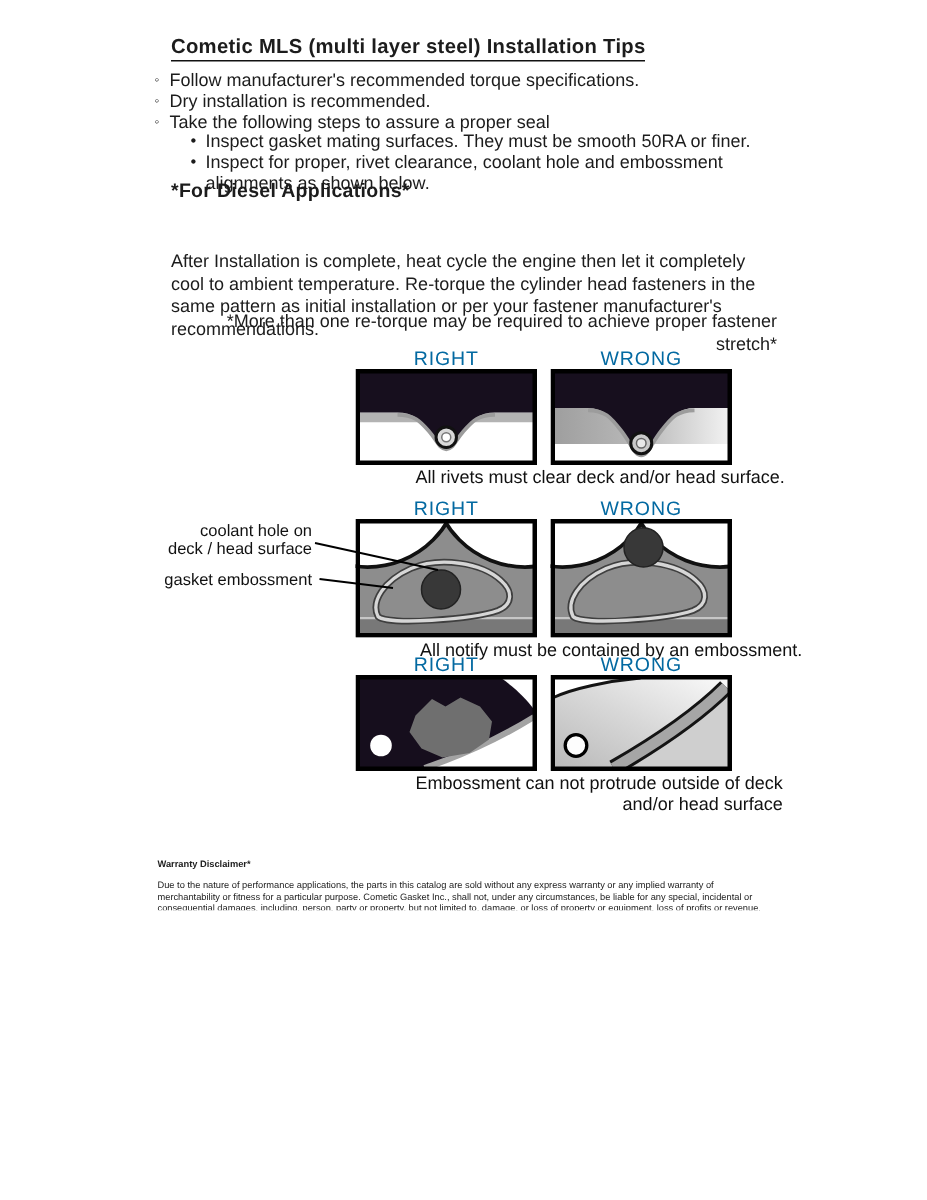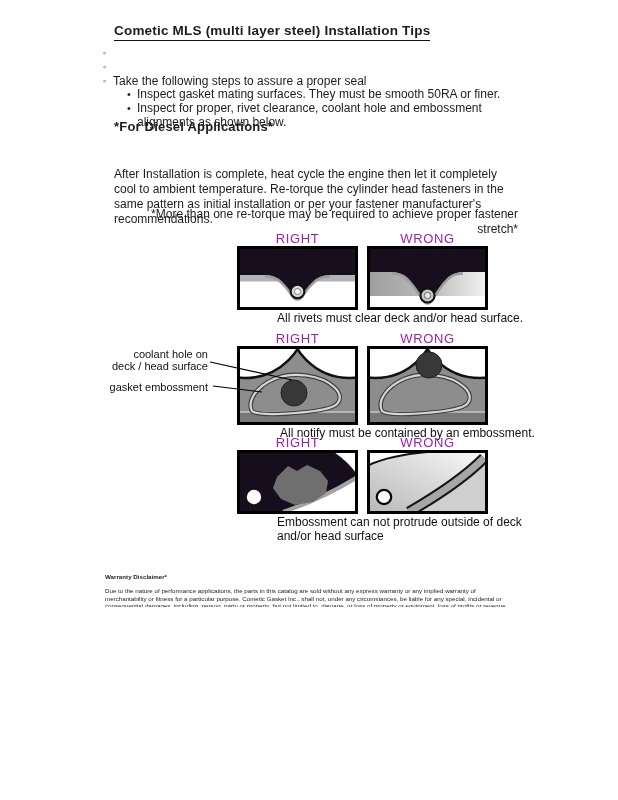--- a/index.html
+++ b/index.html
@@ -13,45 +13,47 @@
     border-bottom:1.6px solid #111;padding-bottom:2px;white-space:nowrap;
   }
   .tips{left:103px;top:47px;width:430px;font-size:12px;line-height:13.8px;}
   .tip-row{display:flex;align-items:flex-start;}
   .tip-row.sub{margin-left:24px;}
   .marker{width:10px;flex:0 0 10px;font-size:9px;line-height:13.8px;}
   .tip-row.sub .marker{font-size:11px;}
   .diesel-heading{left:114px;top:119px;font-size:13px;font-weight:bold;letter-spacing:.2px;}
   .para{left:114px;width:404px;font-size:12px;line-height:15px;}
   .p1{top:136px;} .p2{top:167px;} .p3{top:207px;text-align:right;}
-  .dlabel{width:121px;text-align:center;font-size:13px;letter-spacing:.6px;color:#a21caf;}
+  .dlabel{width:121px;text-align:center;font-size:13px;letter-spacing:.6px;color:#0369a1;}
   .r1l{top:231px;} .r2l{top:331px;} .r3l{top:435px;}
   .colL{left:237px;} .colR{left:367px;}
   .panel{display:block;position:absolute;}
   .caption{font-size:12px;line-height:13.5px;color:#111;margin-left:40px;}
-  .pre{white-space:pre-line;}
+  .pre{white-space:pre-line;text-align:right;}
   .side-label{left:104px;width:104px;text-align:right;font-size:11px;line-height:11.8px;color:#111;}
   .legal{left:105px;top:573px;width:412px;font-size:6.2px;line-height:7.3px;color:#222;}
   .legal-heading{font-weight:bold;margin-bottom:7px;}
   .legal p{margin:0 0 7px 0;white-space:pre-line;}
   .doc-number{left:389px;top:761px;font-size:13px;letter-spacing:.3px;color:#0f766e;}
 </style>
 </head>
 <body>
 
 <div class="page">
 
   <div class="abs title">Cometic MLS (multi layer steel) Installation Tips</div>
 
   <div class="abs tips">
     <div class="tip-row">
       <span class="marker">◦</span>
+      <span>Follow manufacturer's recommended torque specifications.</span>
     </div>
     <div class="tip-row">
       <span class="marker">◦</span>
+      <span>Dry installation is recommended.</span>
     </div>
     <div class="tip-row">
       <span class="marker">◦</span>
       <span>Take the following steps to assure a proper seal</span>
     </div>
     <div class="tip-row sub">
       <span class="marker">•</span>
       <span>Inspect gasket mating surfaces.  They must be smooth 50RA or finer.</span>
     </div>
     <div class="tip-row sub">

